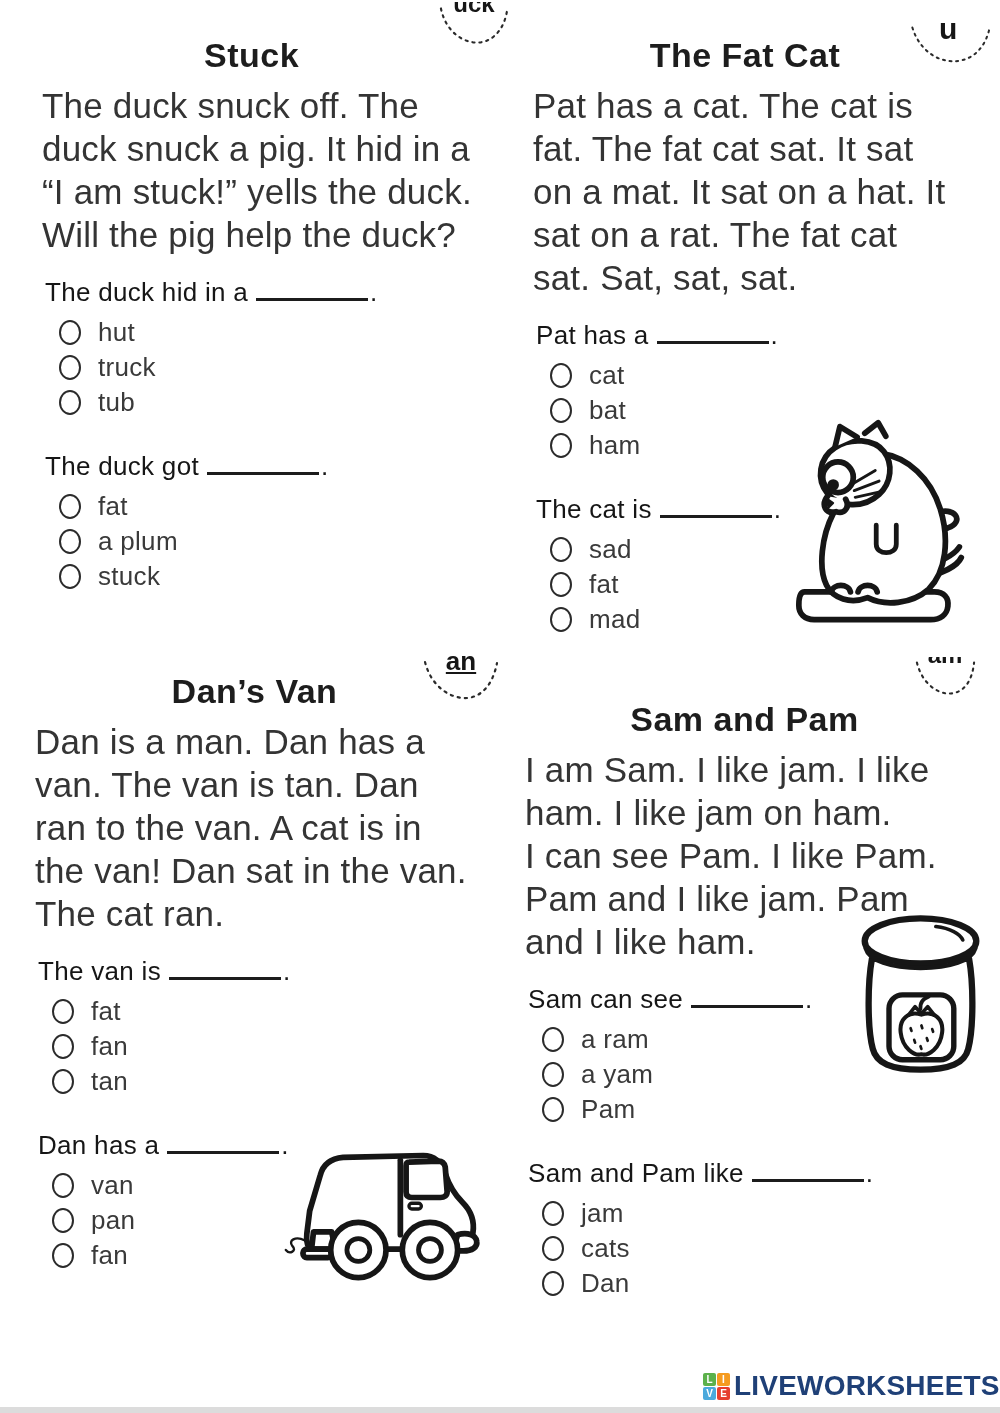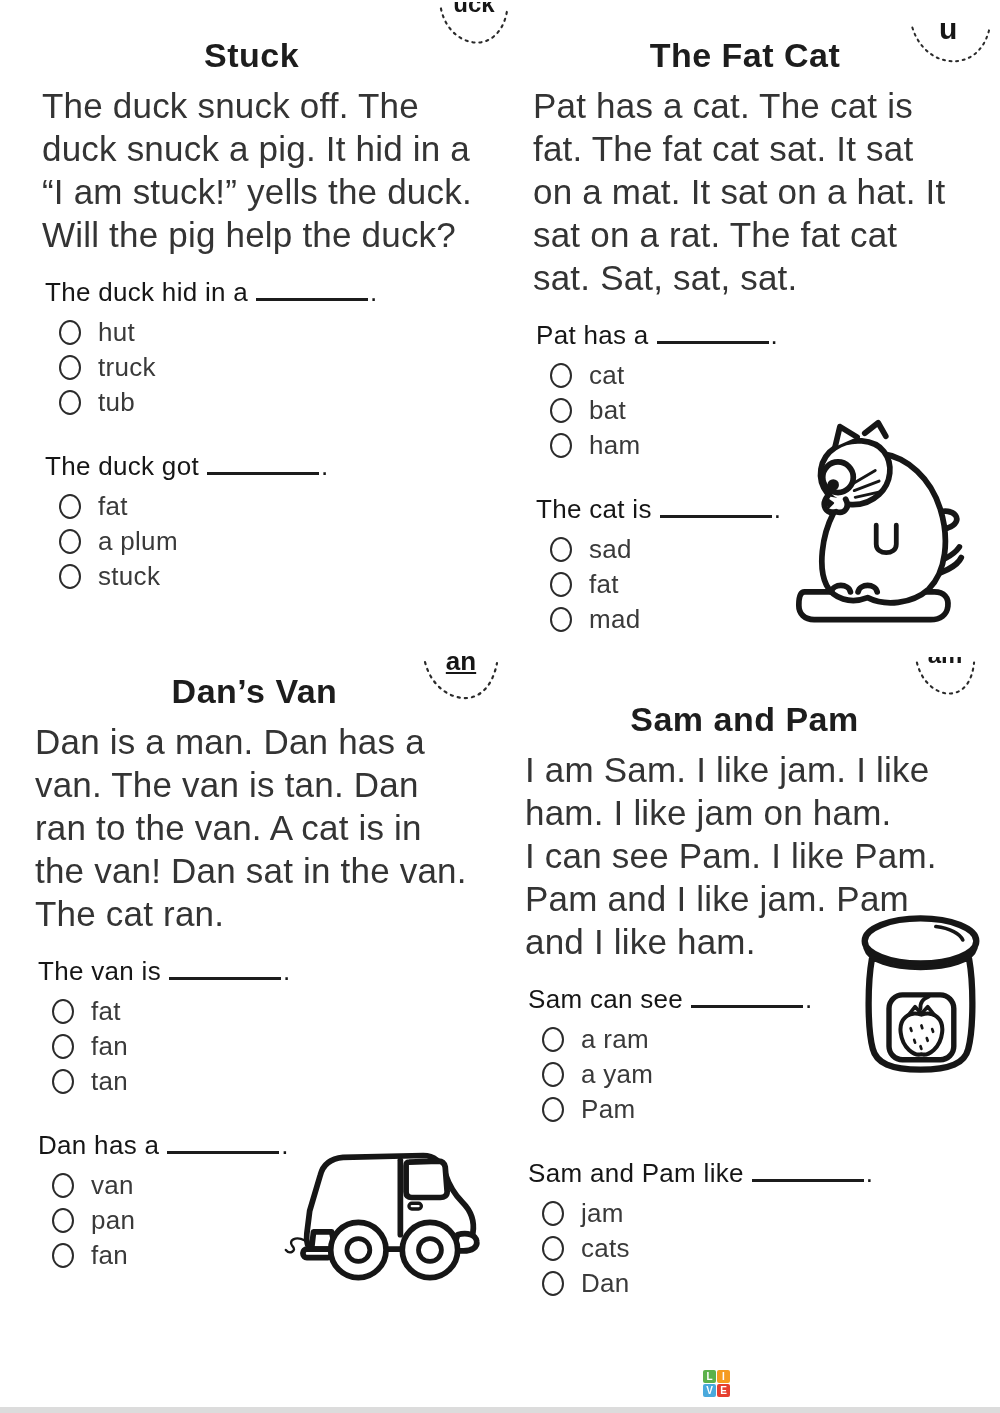--- a/index.html
+++ b/index.html
@@ -287,16 +287,17 @@
       </svg>
   </div>
 
   <div class="footer">
     <div class="tiles">
       <span class="tile tile-l">L</span>
       <span class="tile tile-i">I</span>
       <span class="tile tile-v">V</span>
       <span class="tile tile-e">E</span>
     </div>
+    <span class="brand">LIVEWORKSHEETS</span>
   </div>
   <div class="bottom-bar"></div>
 
 </div>
 
 </body></html>

